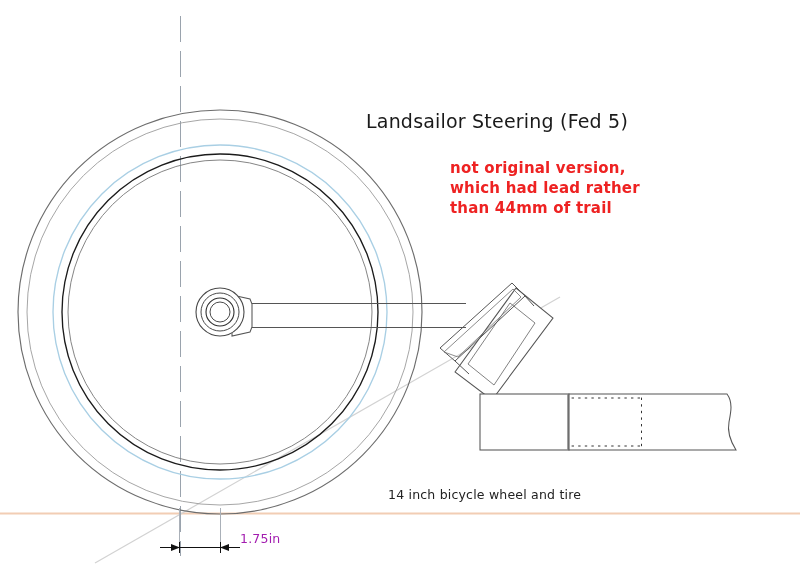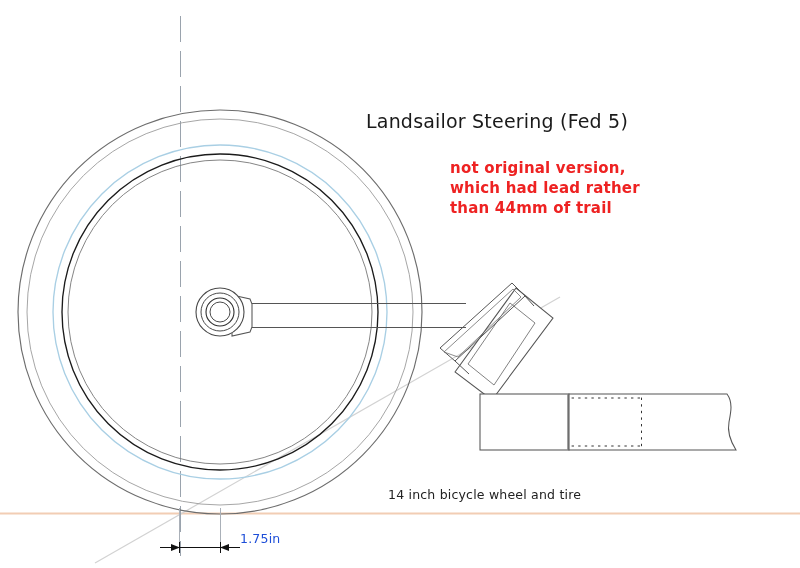--- a/index.html
+++ b/index.html
@@ -53,21 +53,21 @@
   #wheel-caption-label {
     left: 388px;
     top: 487px;
     font-size: 12.5px;
     color: #222222;
   }
   #dimension-label {
     left: 240px;
     top: 531px;
     font-size: 12.5px;
-    color: #1d4ed8;
+    color: #a21caf;
   }
 </style>
 </head>
 <body>
 
 <div id="canvas-root">
 
   <svg class="drawing" viewBox="0 0 800 568" xmlns="http://www.w3.org/2000/svg">
 
     <defs>

